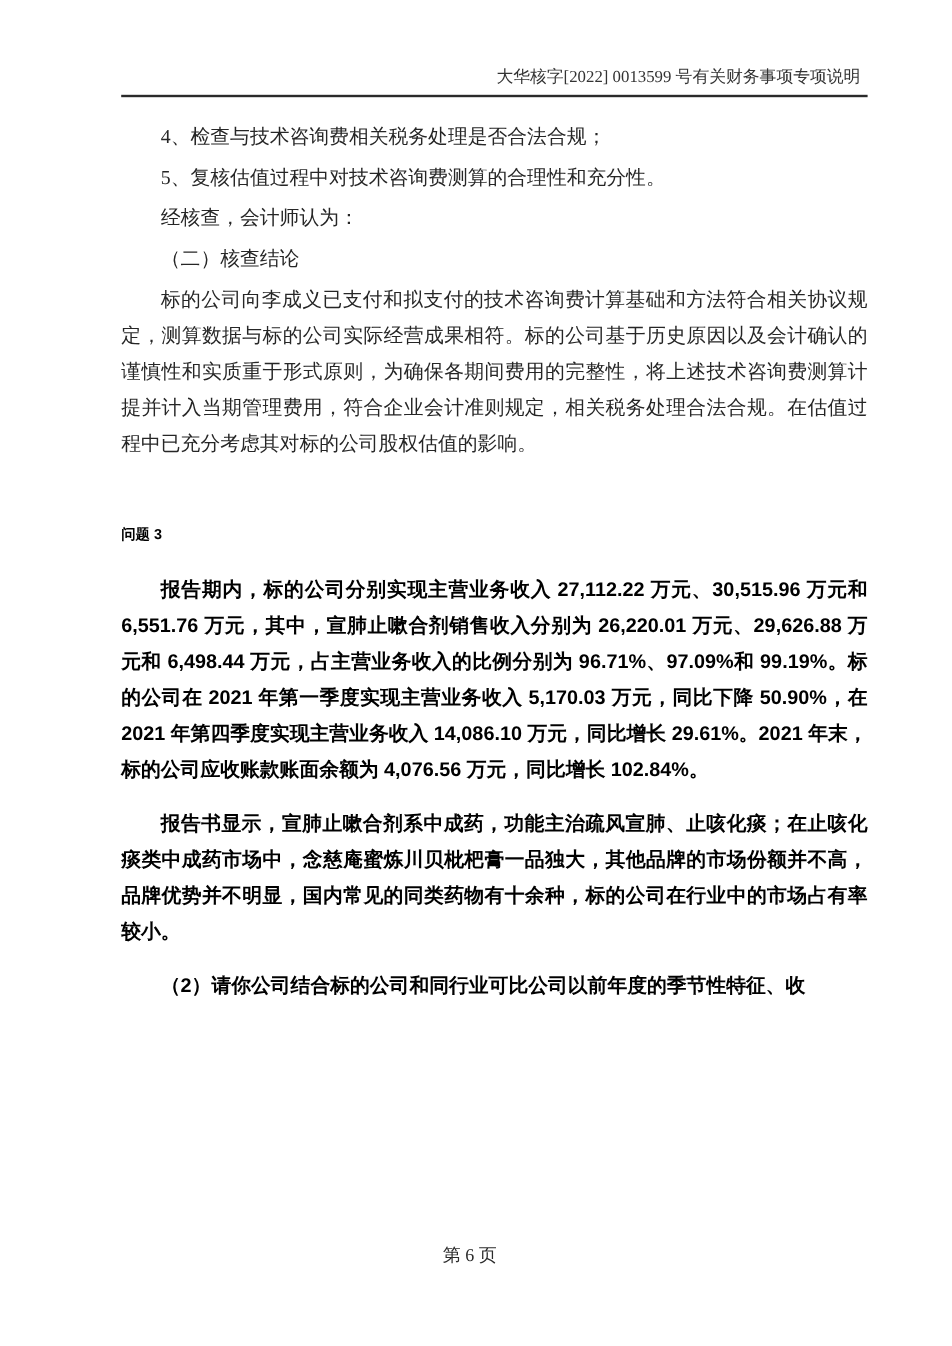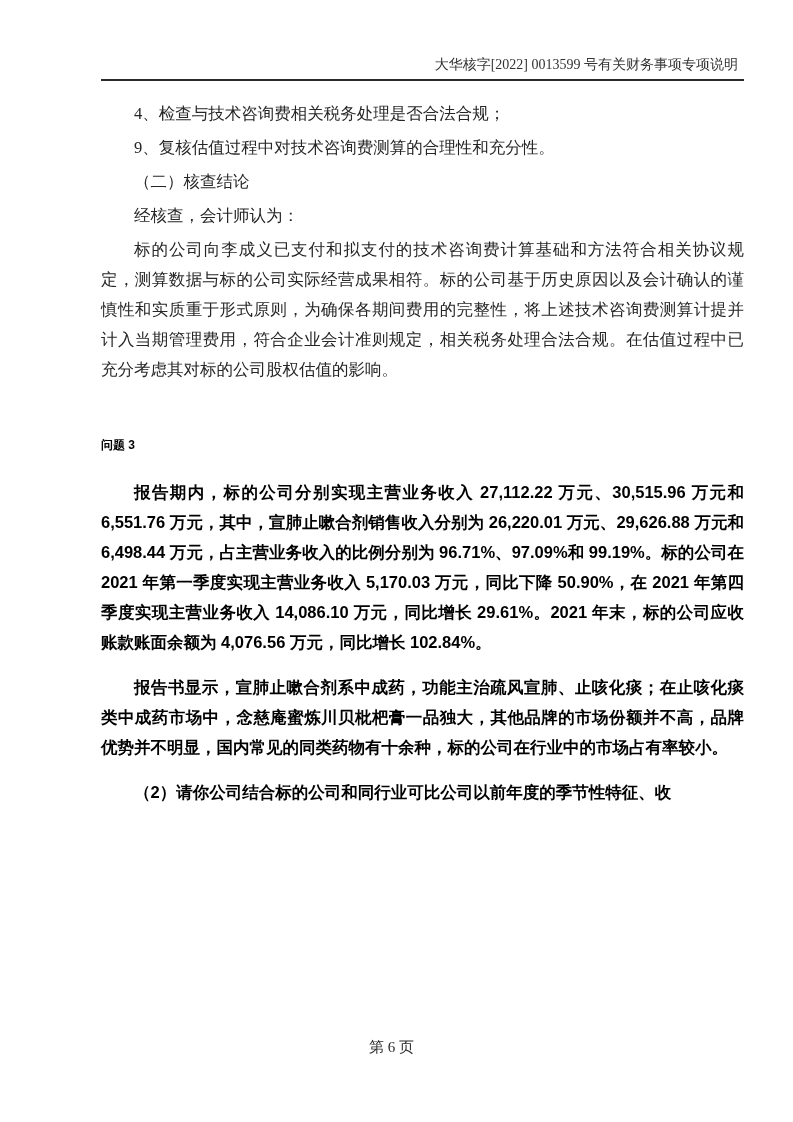--- a/index.html
+++ b/index.html
@@ -3,21 +3,21 @@
 <meta charset="utf-8">
 <style>
   html, body { margin: 0; padding: 0; background: #ffffff; }
   .page {
     position: relative;
     width: 793px;
     height: 1122px;
     margin: 0 auto;
     background: #ffffff;
     box-sizing: border-box;
-    padding: 56px 49px 0 101px;
+    padding: 56px 70px 0 101px;
     overflow: hidden;
     font-family: "Liberation Serif", "DejaVu Serif", serif;
     color: #262626;
   }
   .doc-header {
     text-align: right;
     font-size: 14px;
     line-height: 17px;
     color: #333333;
     border-bottom: 2px solid #2a2a2a;
@@ -67,25 +67,25 @@
   <div class="doc-header">
     <span>大华核字[2022] 0013599 号有关财务事项专项说明</span>
   </div>
 
   <div class="doc-main">
 
 
 
     <p class="indent">4、检查与技术咨询费相关税务处理是否合法合规；</p>
 
-    <p class="indent">9、复核估值过程中对技术咨询费测算的合理性和充分性。</p>
+    <p class="indent">5、复核估值过程中对技术咨询费测算的合理性和充分性。</p>
+
+    <p class="indent">经核查，会计师认为：</p>
 
     <p class="indent">（二）核查结论</p>
-
-    <p class="indent">经核查，会计师认为：</p>
 
     <p class="indent">标的公司向李成义已支付和拟支付的技术咨询费计算基础和方法符合相关协议规定，测算数据与标的公司实际经营成果相符。标的公司基于历史原因以及会计确认的谨慎性和实质重于形式原则，为确保各期间费用的完整性，将上述技术咨询费测算计提并计入当期管理费用，符合企业会计准则规定，相关税务处理合法合规。在估值过程中已充分考虑其对标的公司股权估值的影响。</p>
 
     <div class="bold-sec">
       <p class="q-heading">问题 3</p>
 
       <p class="q-para indent">报告期内，标的公司分别实现主营业务收入 27,112.22 万元、30,515.96 万元和 6,551.76 万元，其中，宣肺止嗽合剂销售收入分别为 26,220.01 万元、29,626.88 万元和 6,498.44 万元，占主营业务收入的比例分别为 96.71%、97.09%和 99.19%。标的公司在 2021 年第一季度实现主营业务收入 5,170.03 万元，同比下降 50.90%，在 2021 年第四季度实现主营业务收入 14,086.10 万元，同比增长 29.61%。2021 年末，标的公司应收账款账面余额为 4,076.56 万元，同比增长 102.84%。</p>
 
       <p class="q-para indent">报告书显示，宣肺止嗽合剂系中成药，功能主治疏风宣肺、止咳化痰；在止咳化痰类中成药市场中，念慈庵蜜炼川贝枇杷膏一品独大，其他品牌的市场份额并不高，品牌优势并不明显，国内常见的同类药物有十余种，标的公司在行业中的市场占有率较小。</p>
 

